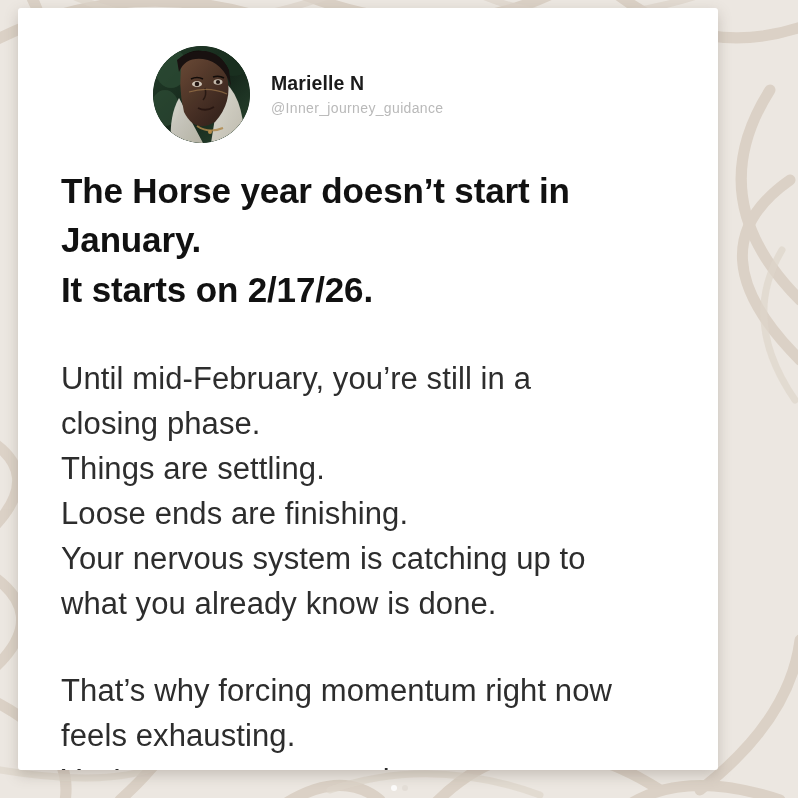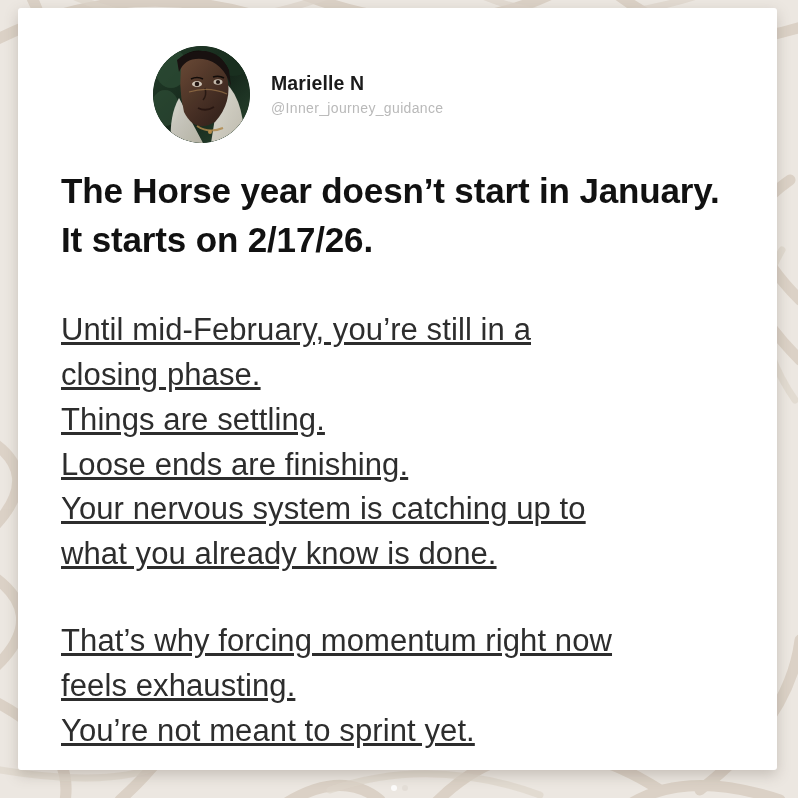--- a/index.html
+++ b/index.html
@@ -27,21 +27,21 @@
     inset: 0;
     width: 798px;
     height: 798px;
   }
 
   
   #post-card {
     position: absolute;
     left: 18px;
     top: 8px;
-    width: 759px;
+    width: 700px;
     height: 762px;
     background: #ffffff;
     border-radius: 3px;
     box-shadow: 0 5px 14px rgba(90, 78, 66, 0.26);
     box-sizing: border-box;
     overflow: hidden;
   }
 
   
   .author-row {
@@ -100,21 +100,20 @@
     white-space: pre-line;
   }
   .paragraph {
     font-size: 31px;
     font-weight: normal;
     color: #2d2d2d;
     line-height: 1.45;
     letter-spacing: 0.1px;
     margin: 0;
     white-space: pre-line;
-    text-decoration: underline;
   }
   .blank-gap { height: 43px; }
   .blank-gap-2 { height: 42px; }
 
   
   #pagination-dots {
     position: absolute;
     left: 0;
     right: 0;
     bottom: 7px;

